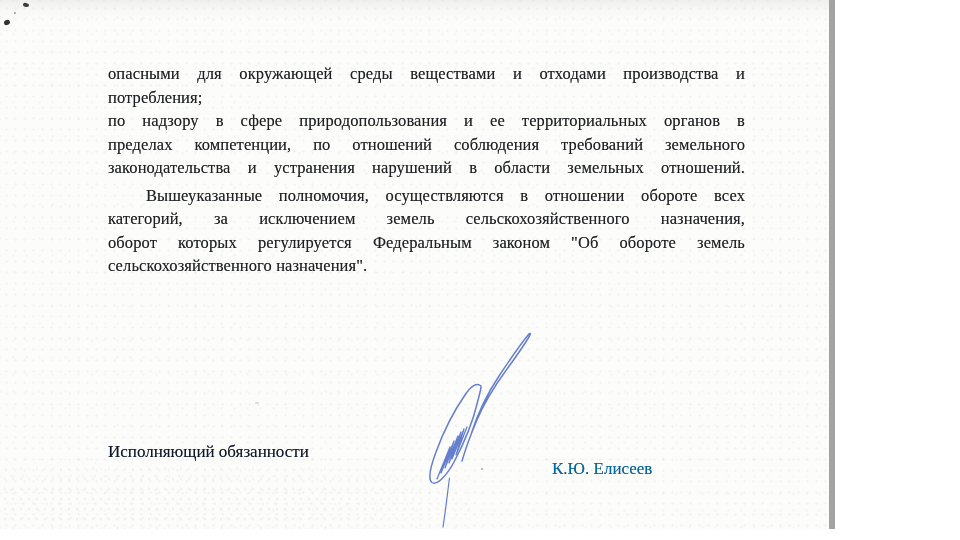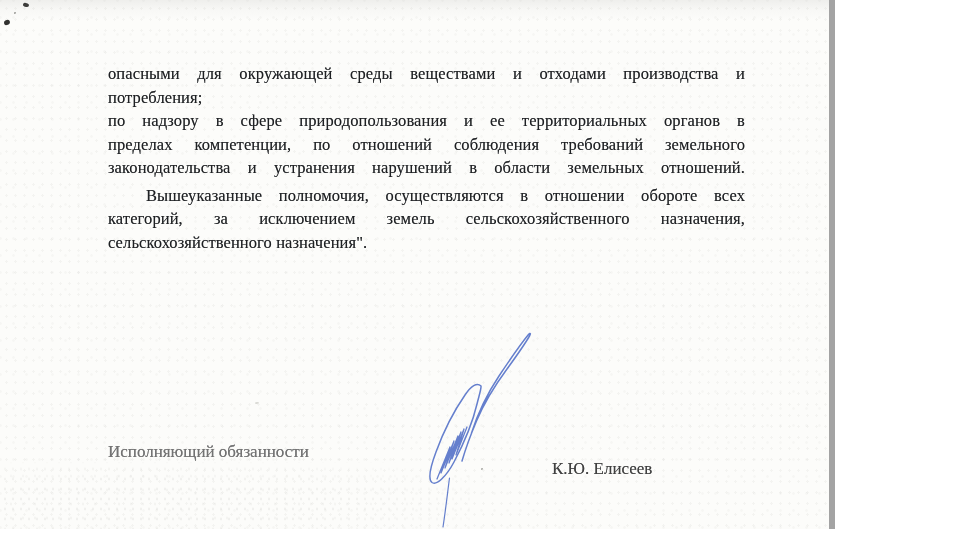--- a/index.html
+++ b/index.html
@@ -64,26 +64,26 @@
     text-align-last: justify;
     white-space: normal;
   }
   .line.endline { text-align-last: left; }
   .line.indent { padding-left: 38px; }
   .line.para-start { margin-top: 4px; }
 
   
   .sig-title {
     position: absolute; left: 108px; top: 438px;
-    color: #737373; font-size: 17px; line-height: 27px;
+    color: #0f172a; font-size: 17px; line-height: 27px;
     text-shadow: 0 0 0.5px rgba(30,32,36,0.5);
   }
   .sig-name {
     position: absolute; left: 552px; top: 459px;
-    color: #404040; font-size: 17px;
+    color: #0369a1; font-size: 17px;
     text-shadow: 0 0 0.5px rgba(30,32,36,0.5);
   }
 
   .signature-svg { position: absolute; left: 393px; top: 325px; }
 
   
   .edge-line {
     position: absolute; left: 829px; top: 0;
     width: 6px; height: 529px;
     background: #a3a3a3;
@@ -103,20 +103,21 @@
     <span class="speck speck-e"></span>
 
     <div class="text-block">
       <div class="line">опасными для окружающей среды веществами и отходами производства и</div>
       <div class="line endline">потребления;</div>
       <div class="line">по надзору в сфере природопользования и ее территориальных органов в</div>
       <div class="line">пределах компетенции, по отношений соблюдения требований земельного</div>
       <div class="line">законодательства и устранения нарушений в области земельных отношений.</div>
       <div class="line indent para-start">Вышеуказанные полномочия, осуществляются в отношении обороте всех</div>
       <div class="line">категорий, за исключением земель сельскохозяйственного назначения,</div>
+      <div class="line">оборот которых регулируется Федеральным законом "Об обороте земель</div>
       <div class="line endline">сельскохозяйственного назначения".</div>
     </div>
 
     <svg class="signature-svg" width="195" height="212" viewBox="393 325 195 212" fill="none" stroke="#5d79cb" stroke-width="1.5" stroke-linecap="round" stroke-linejoin="round" opacity="0.95">
 
       <path d="M471.5,433 C477,416 487,394 499,376 C507,364 519,346 528.5,334.5
                C530.5,332.5 531,333.5 529.5,336 C524,345.5 515,358 507,369
                C494.5,386 483.5,404 476.5,421 C471,434 465.5,449 462,461"></path>
 
       <path d="M481,386 C477,382 471,386 465,395 C456,408 444,430 436,452

